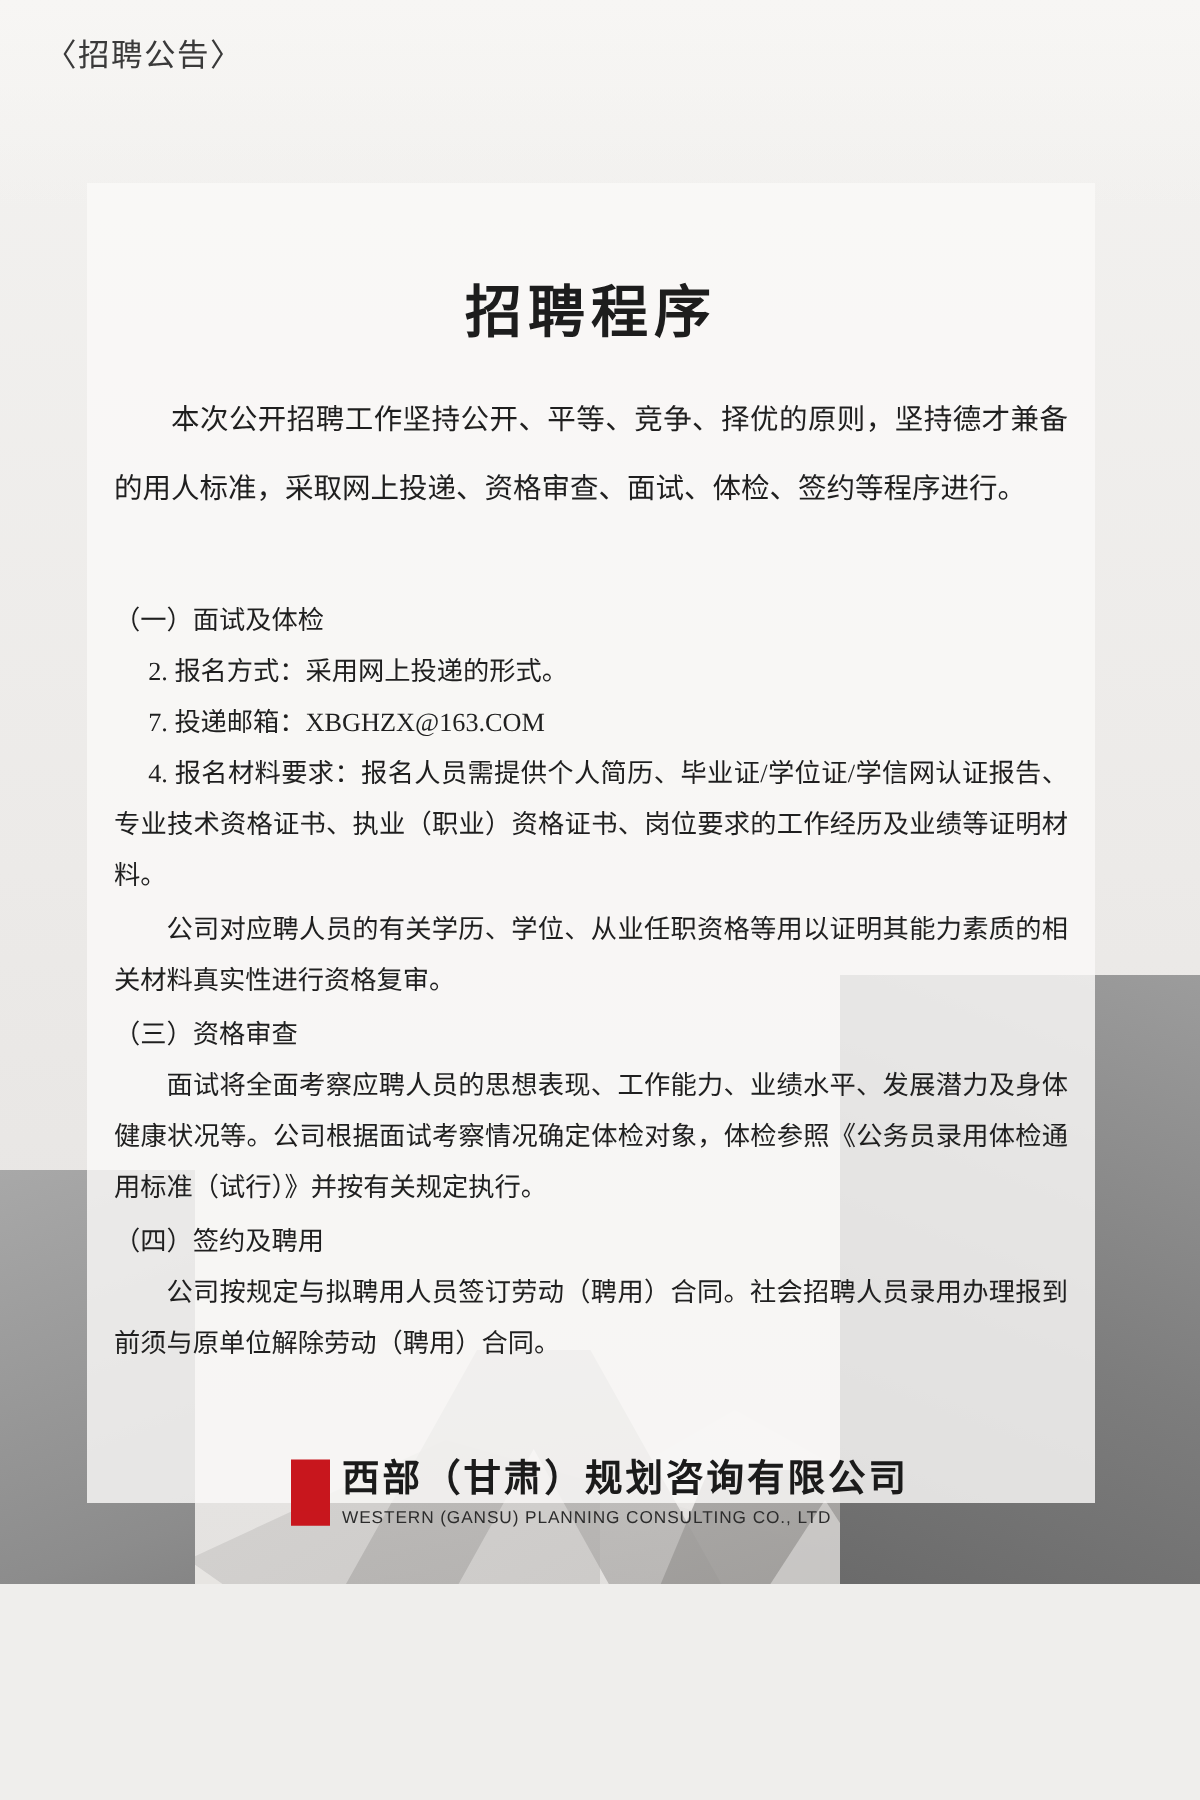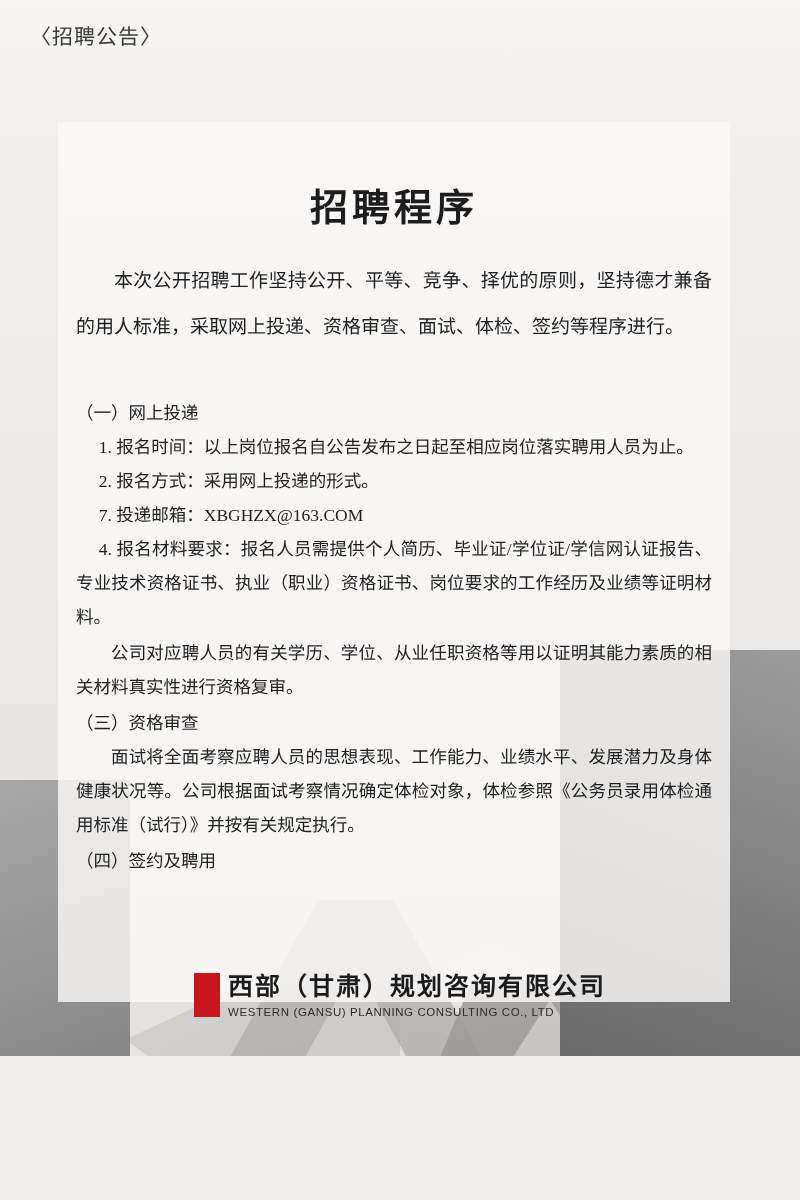--- a/index.html
+++ b/index.html
@@ -245,38 +245,38 @@
 
   <div class="doc-tag">〈招聘公告〉</div>
 
   <div class="content-card">
 
     <h1 class="doc-title">招聘程序</h1>
 
     <p class="lead">本次公开招聘工作坚持公开、平等、竞争、择优的原则，坚持德才兼备的用人标准，采取网上投递、资格审查、面试、体检、签约等程序进行。</p>
 
     <div class="section-block">
-      <div class="sec-head">（一）网上投递</div>
-      <div class="para indent1">1. 报名时间：以上岗位报名自公告发布之日起至相应岗位落实聘用人员为止。</div>
+      <div class="sec-head">（一）面试及体检</div>
       <div class="para indent1">2. 报名方式：采用网上投递的形式。</div>
       <div class="para indent1 mono-wrap">7. 投递邮箱：XBGHZX@163.COM</div>
       <div class="para indent1">4. 报名材料要求：报名人员需提供个人简历、毕业证/学位证/学信网认证报告、专业技术资格证书、执业（职业）资格证书、岗位要求的工作经历及业绩等证明材料。</div>
     </div>
 
     <div class="section-block" style="margin-top:2px">
       <div class="para indent2">公司对应聘人员的有关学历、学位、从业任职资格等用以证明其能力素质的相关材料真实性进行资格复审。</div>
     </div>
 
     <div class="section-block" style="margin-top:2px">
       <div class="sec-head">（三）资格审查</div>
       <div class="para indent2">面试将全面考察应聘人员的思想表现、工作能力、业绩水平、发展潜力及身体健康状况等。公司根据面试考察情况确定体检对象，体检参照《公务员录用体检通用标准（试行）》并按有关规定执行。</div>
     </div>
 
     <div class="section-block" style="margin-top:2px">
       <div class="sec-head">（四）签约及聘用</div>
+      <div class="para indent2">公司按规定与拟聘用人员签订劳动（聘用）合同。社会招聘人员录用办理报到前须与原单位解除劳动（聘用）合同。</div>
     </div>
 
   </div>
 
   <div class="footer">
     <div class="footer-inner">
       <div class="logo-mark"></div>
       <div class="footer-text">
         <div class="company-cn">西部（甘肃）规划咨询有限公司</div>
         <div class="company-en">WESTERN (GANSU) PLANNING CONSULTING CO., LTD</div>

